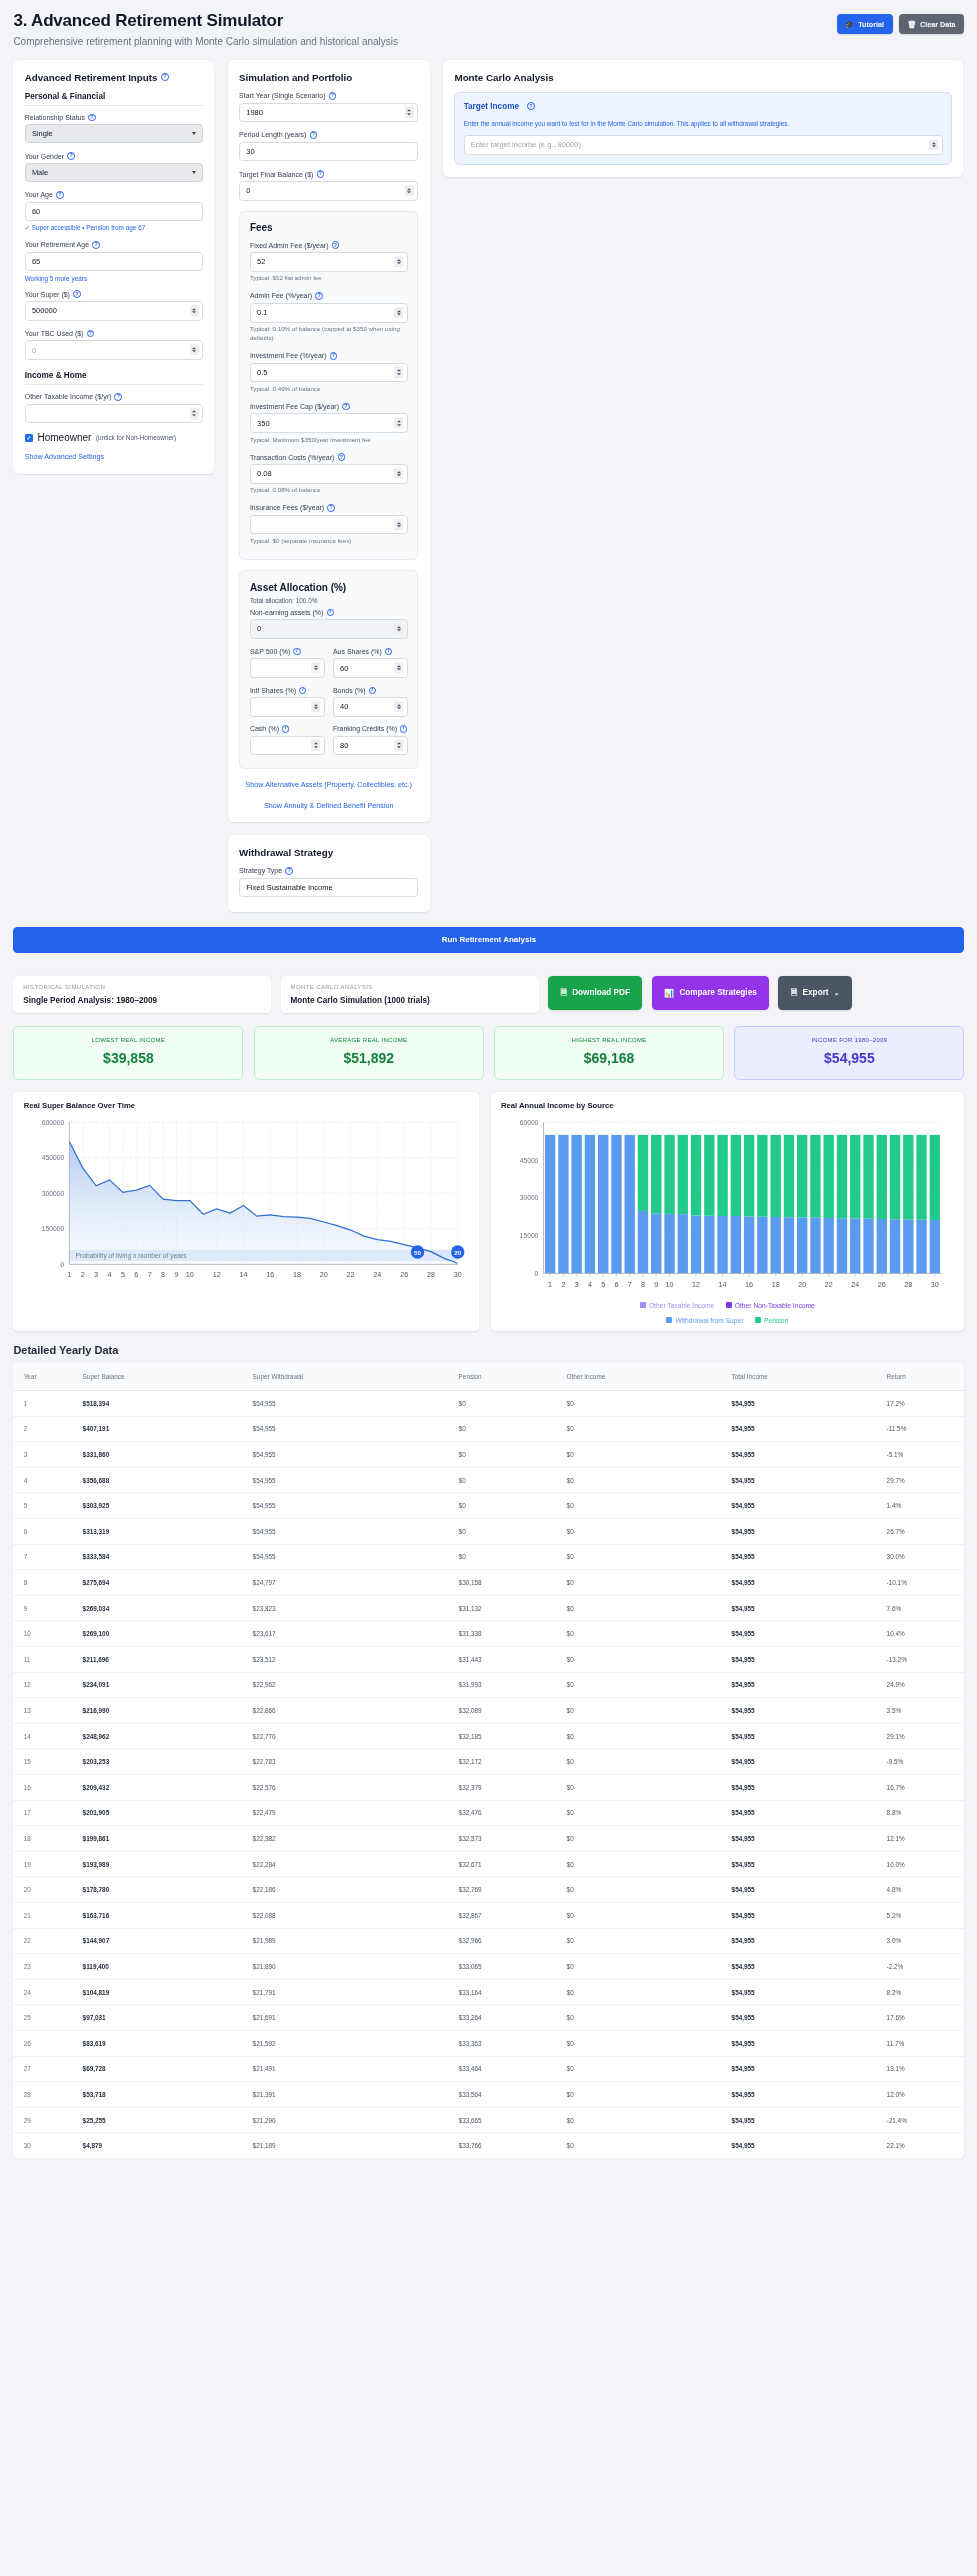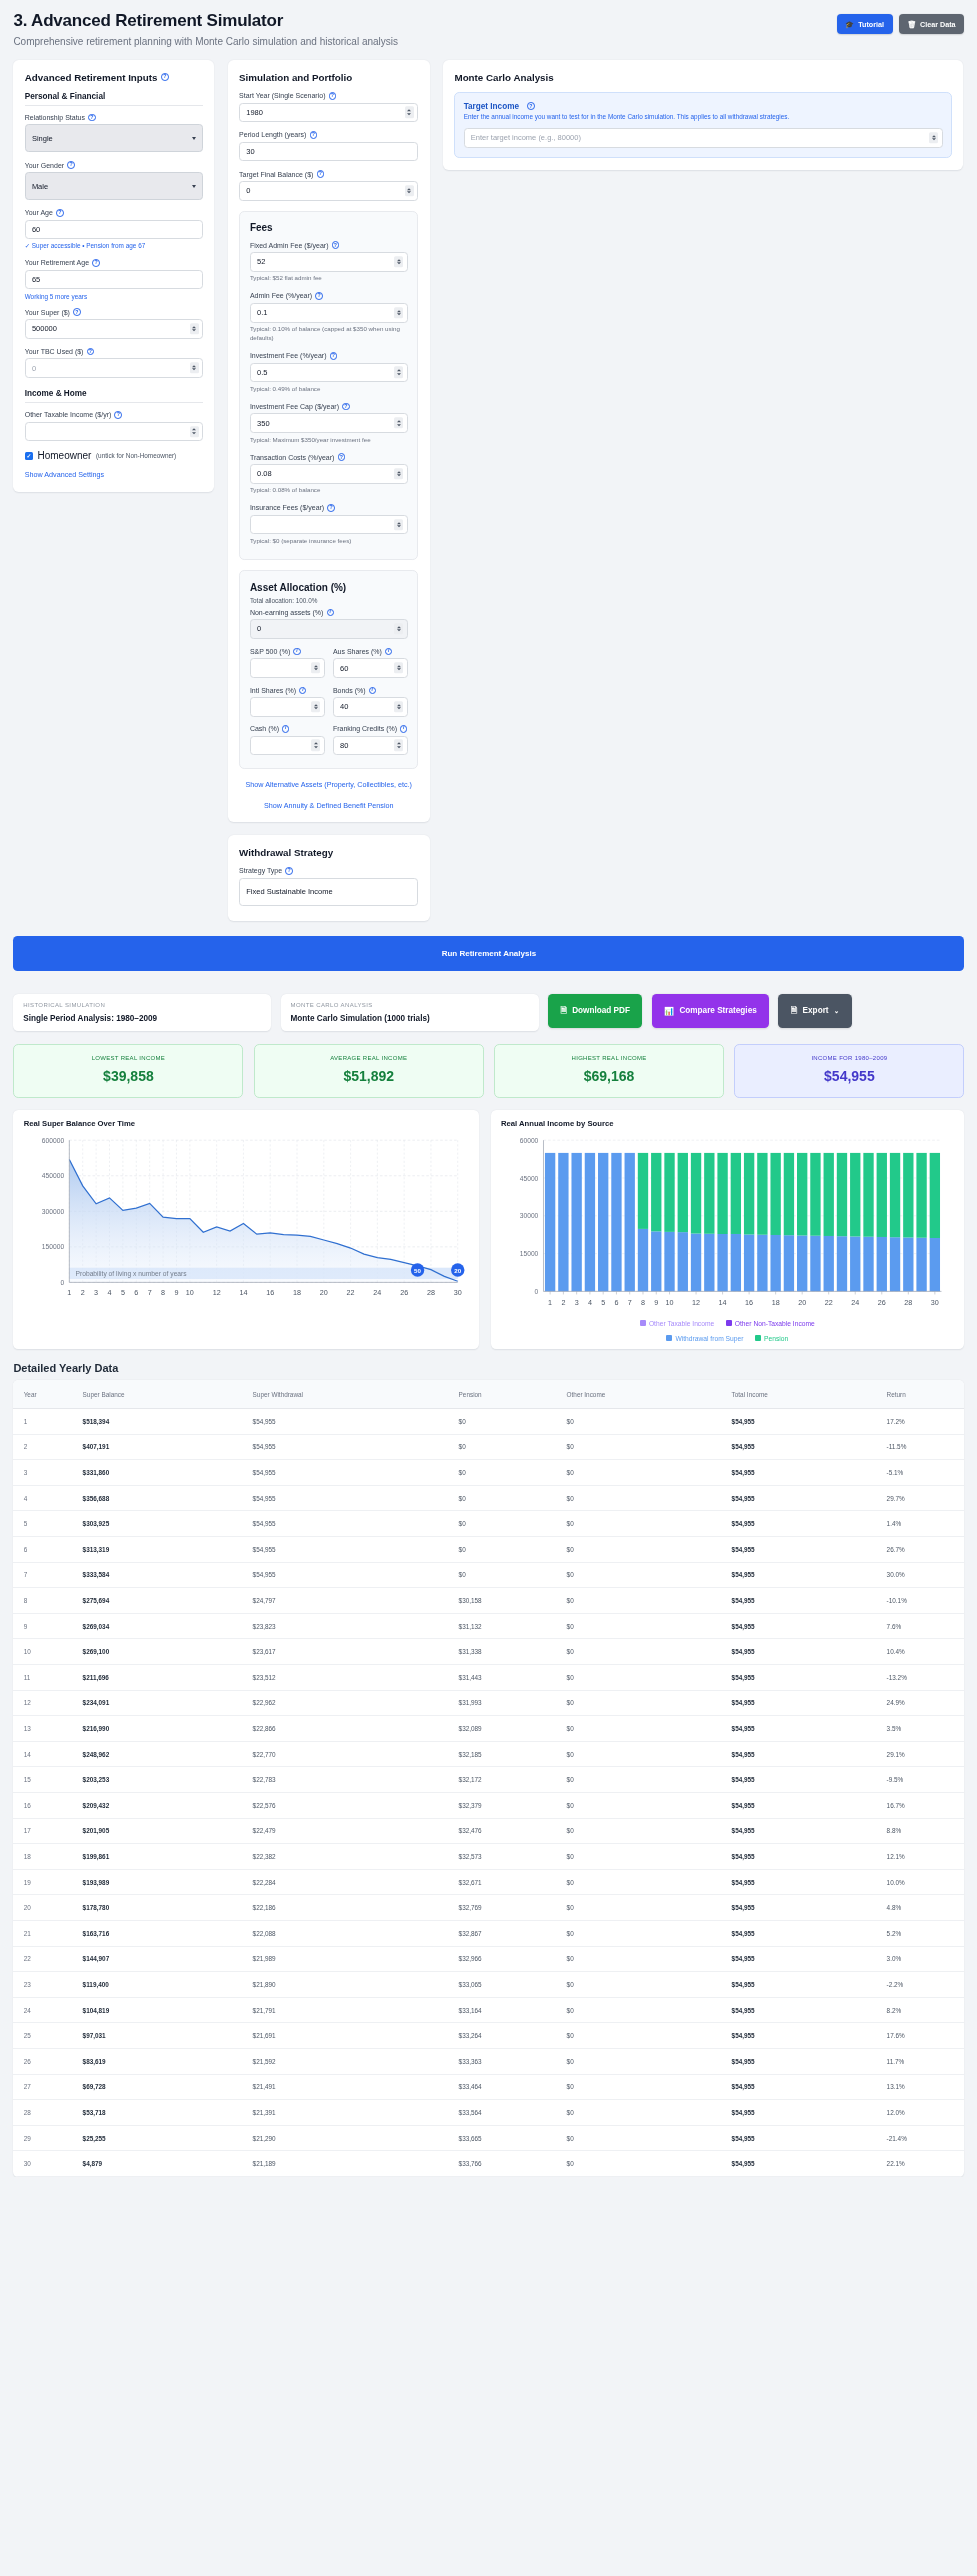--- a/index.html
+++ b/index.html
@@ -41,21 +41,21 @@
              line-height: 1; cursor: pointer; flex: none; }
   .infodot { width: 7.2px; height: 7.2px; border-radius: 50%; border: 0.7px solid #2563eb; color: #2563eb;
              font-size: 4.9px; font-weight: 700; font-style: italic; display: inline-flex; align-items: center;
              justify-content: center; line-height: 1; cursor: pointer; flex: none; }
 
   .field { margin-bottom: 8.8px; }
   .inp { width: 100%; height: 19.6px; border: 0.5px solid #d7dbe0; border-radius: 3.6px; background: #fff;
          padding: 0 6.2px; font-size: 7.5px; color: #111827; font-family: inherit; display: flex;
          align-items: center; position: relative; }
   .inp.placeholder { color: #9ca3af; }
-  .sel { width: 100%; height: 28px; border: 0.5px solid #cfd4da; border-radius: 3.6px; background: #e8e9ed;
+  .sel { width: 100%; height: 19px; border: 0.5px solid #cfd4da; border-radius: 3.6px; background: #e8e9ed;
          padding: 0 6.2px; font-size: 7.5px; color: #111827; display: flex; align-items: center;
          justify-content: space-between; cursor: pointer; }
   .sel.plain { background: #fff; border-color: #d7dbe0; }
   .chev { width: 0; height: 0; border-left: 2.6px solid transparent; border-right: 2.6px solid transparent;
           border-top: 3.1px solid #374151; }
   .spin { position: absolute; right: 3.6px; top: 50%; transform: translateY(-50%); width: 8.8px; height: 11.3px;
           background: #eceef1; border-radius: 1.5px; display: flex; flex-direction: column; align-items: center;
           justify-content: center; gap: 1.5px; cursor: pointer; }
   .spin i { display: block; width: 0; height: 0; border-left: 2.1px solid transparent; border-right: 2.1px solid transparent; }
   .spin i.up { border-bottom: 2.6px solid #4b5563; }
@@ -69,25 +69,25 @@
   .chklabel { font-size: 10px; color: #111827; }
   .chknote { font-size: 6.4px; color: #4b5563; }
 
   
   .subbox { background: #f8fafc; border: 0.5px solid #e8eaee; border-radius: 5.2px; padding: 10.3px 9.8px 4.1px; margin-top: 10.3px; }
   .subbox h3 { font-size: 10px; font-weight: 700; color: #111827; margin-bottom: 8.2px; }
   .alloc-total { font-size: 6.4px; color: #4b5563; margin-bottom: 5.2px; margin-top: -4.1px; }
   .grid2 { display: grid; grid-template-columns: 1fr 1fr; gap: 0 8.2px; }
 
   .mc-box { background: #eef4ff; border: 0.5px solid #cfe0fb; border-radius: 5.2px; padding: 8.8px 8.2px 9.3px; }
-  .mc-title { font-size: 8.2px; font-weight: 700; color: #1b54c4; display: flex; align-items: center; gap: 8px; margin-bottom: 1px; text-align: center; }
+  .mc-title { font-size: 8.2px; font-weight: 700; color: #1b54c4; display: flex; align-items: center; gap: 8px; margin-bottom: 8px; text-align: center; }
   .mc-desc { font-size: 6.4px; color: #2563eb; line-height: 1.5; margin-bottom: 6.7px; }
 
   
-  .runbtn { width: 100%; background: #2563eb; color: #fff; border: none; border-radius: 4.6px; height: 35px;
+  .runbtn { width: 100%; background: #2563eb; color: #fff; border: none; border-radius: 4.6px; height: 26px;
             font-size: 8px; font-weight: 600; margin-top: 14.4px; cursor: pointer; font-family: inherit; }
 
   .actionrow { display: flex; gap: 9.3px; align-items: stretch; margin-top: 23px; }
   .infocard { background: #fff; border-radius: 5.2px; box-shadow: 0 0.5px 1.5px rgba(16,24,40,.09); padding: 8.2px 9.8px;
               width: 258px; flex: none; display: flex; flex-direction: column; }
   .infocard .k { font-size: 6px; letter-spacing: 0.4px; color: #9097a1; margin-bottom: 6.2px; }
   .infocard .v { font-size: 8.2px; font-weight: 600; color: #111827; }
   .abtn { border: none; border-radius: 4.6px; color: #fff; font-size: 8.2px; font-weight: 600; padding: 0 12.4px;
           height: 34px; display: inline-flex; align-items: center; gap: 5.2px; cursor: pointer;
           box-shadow: 0 0.5px 2.1px rgba(0,0,0,.12); font-family: inherit; }

